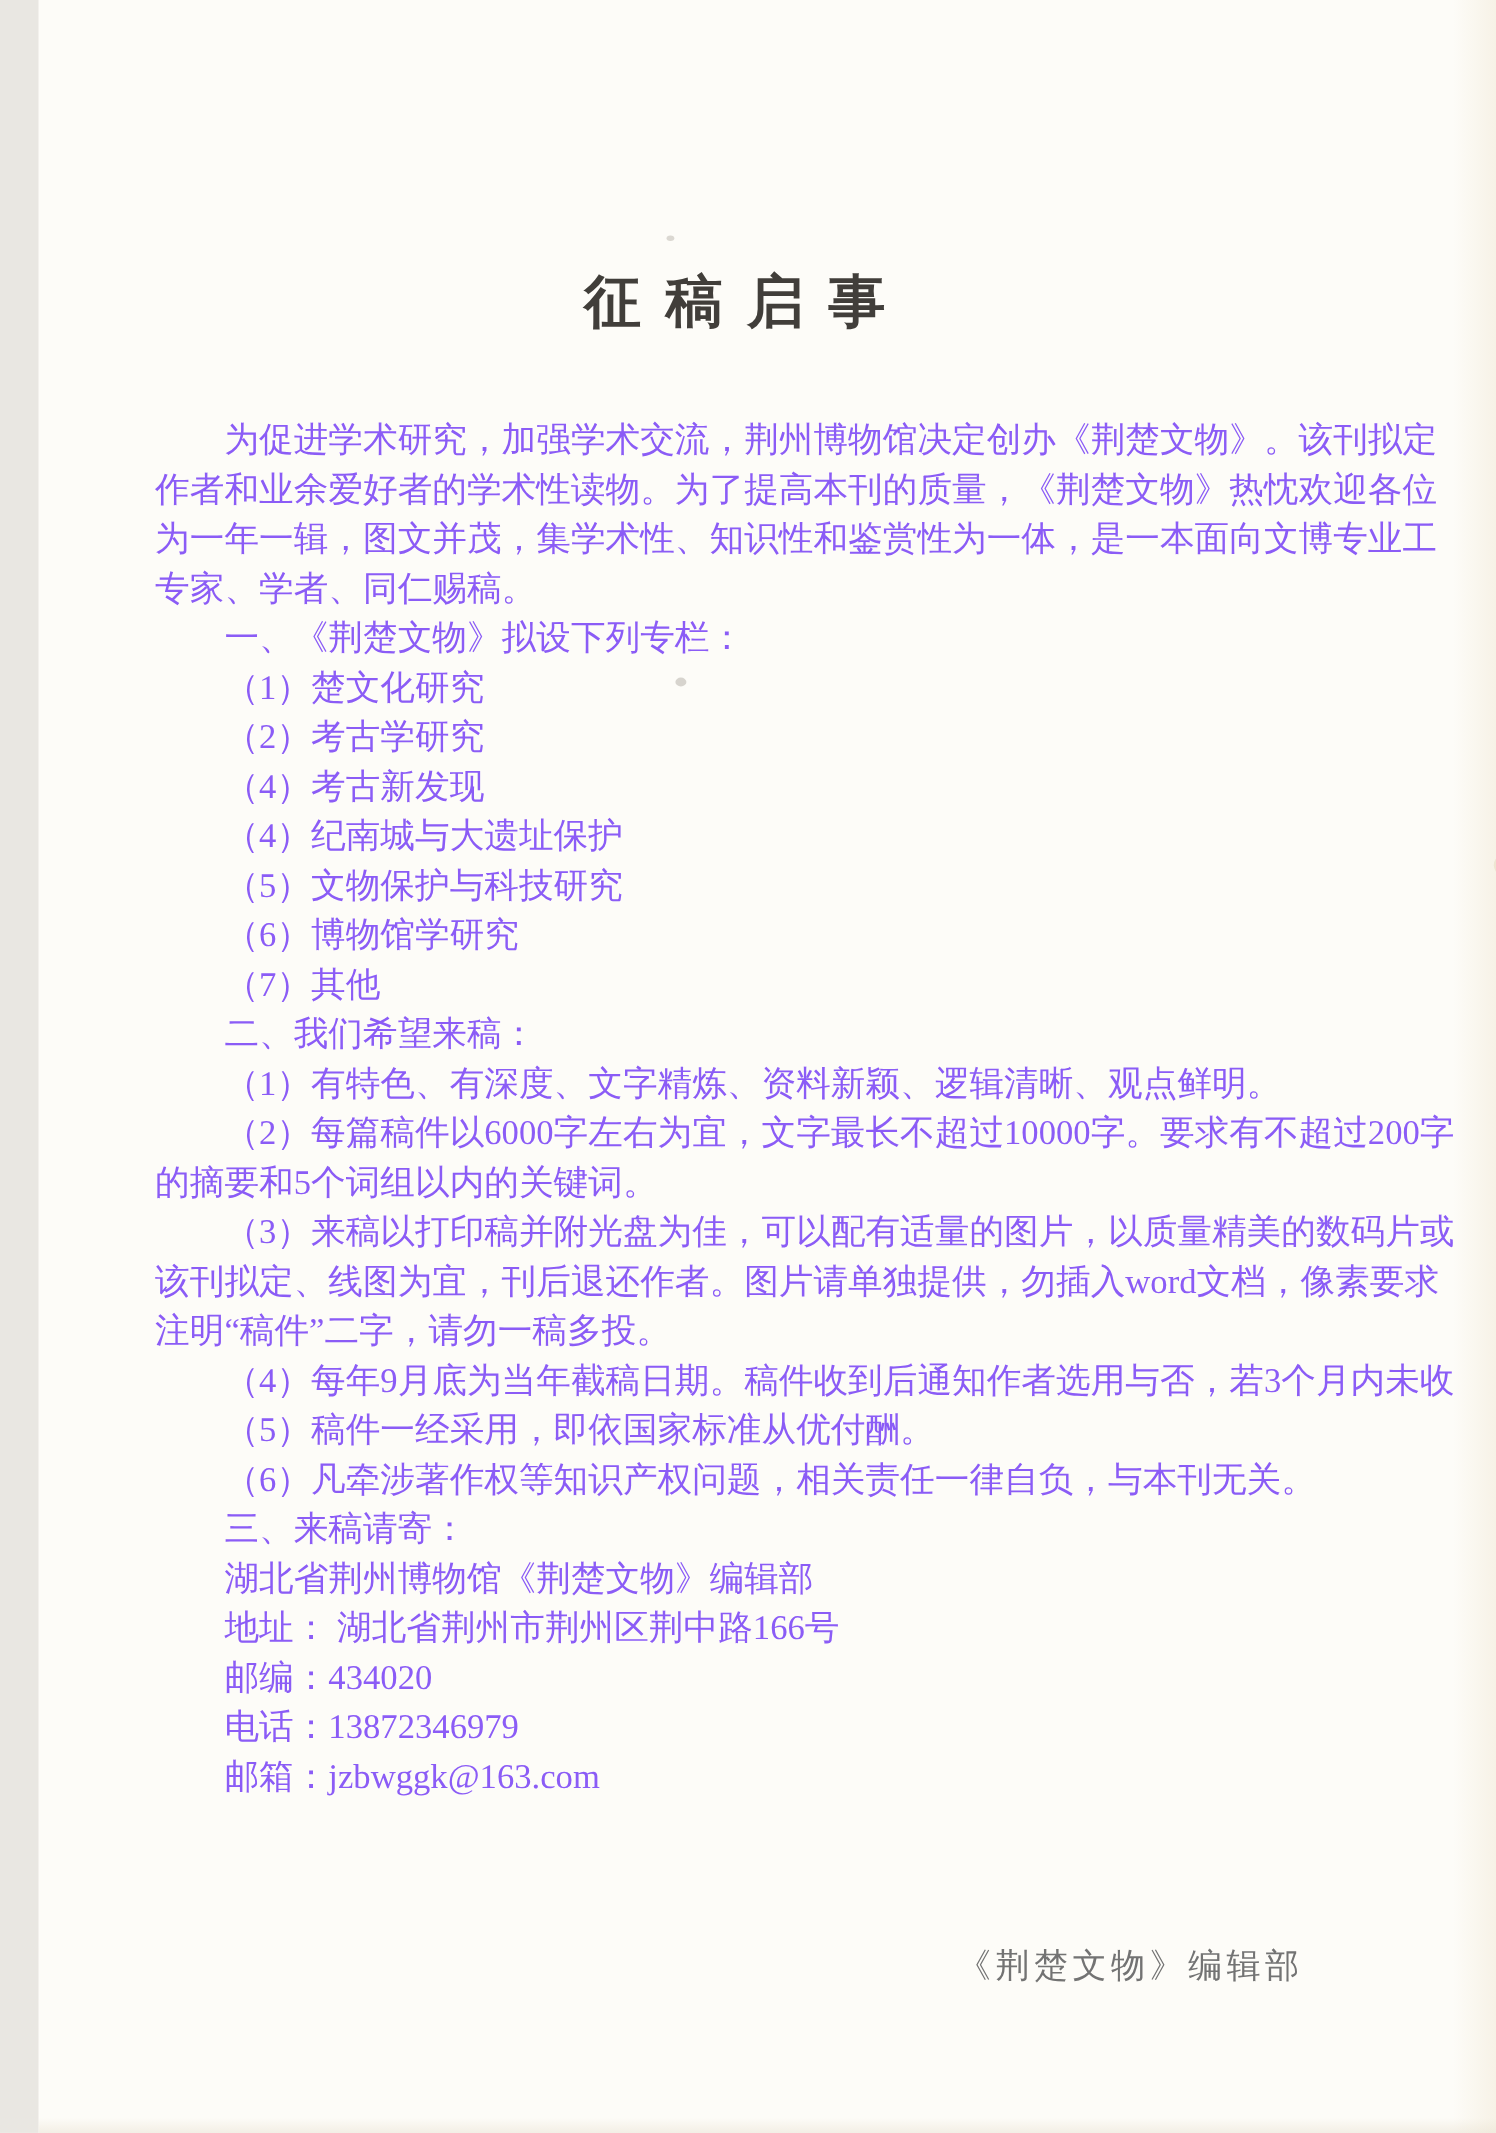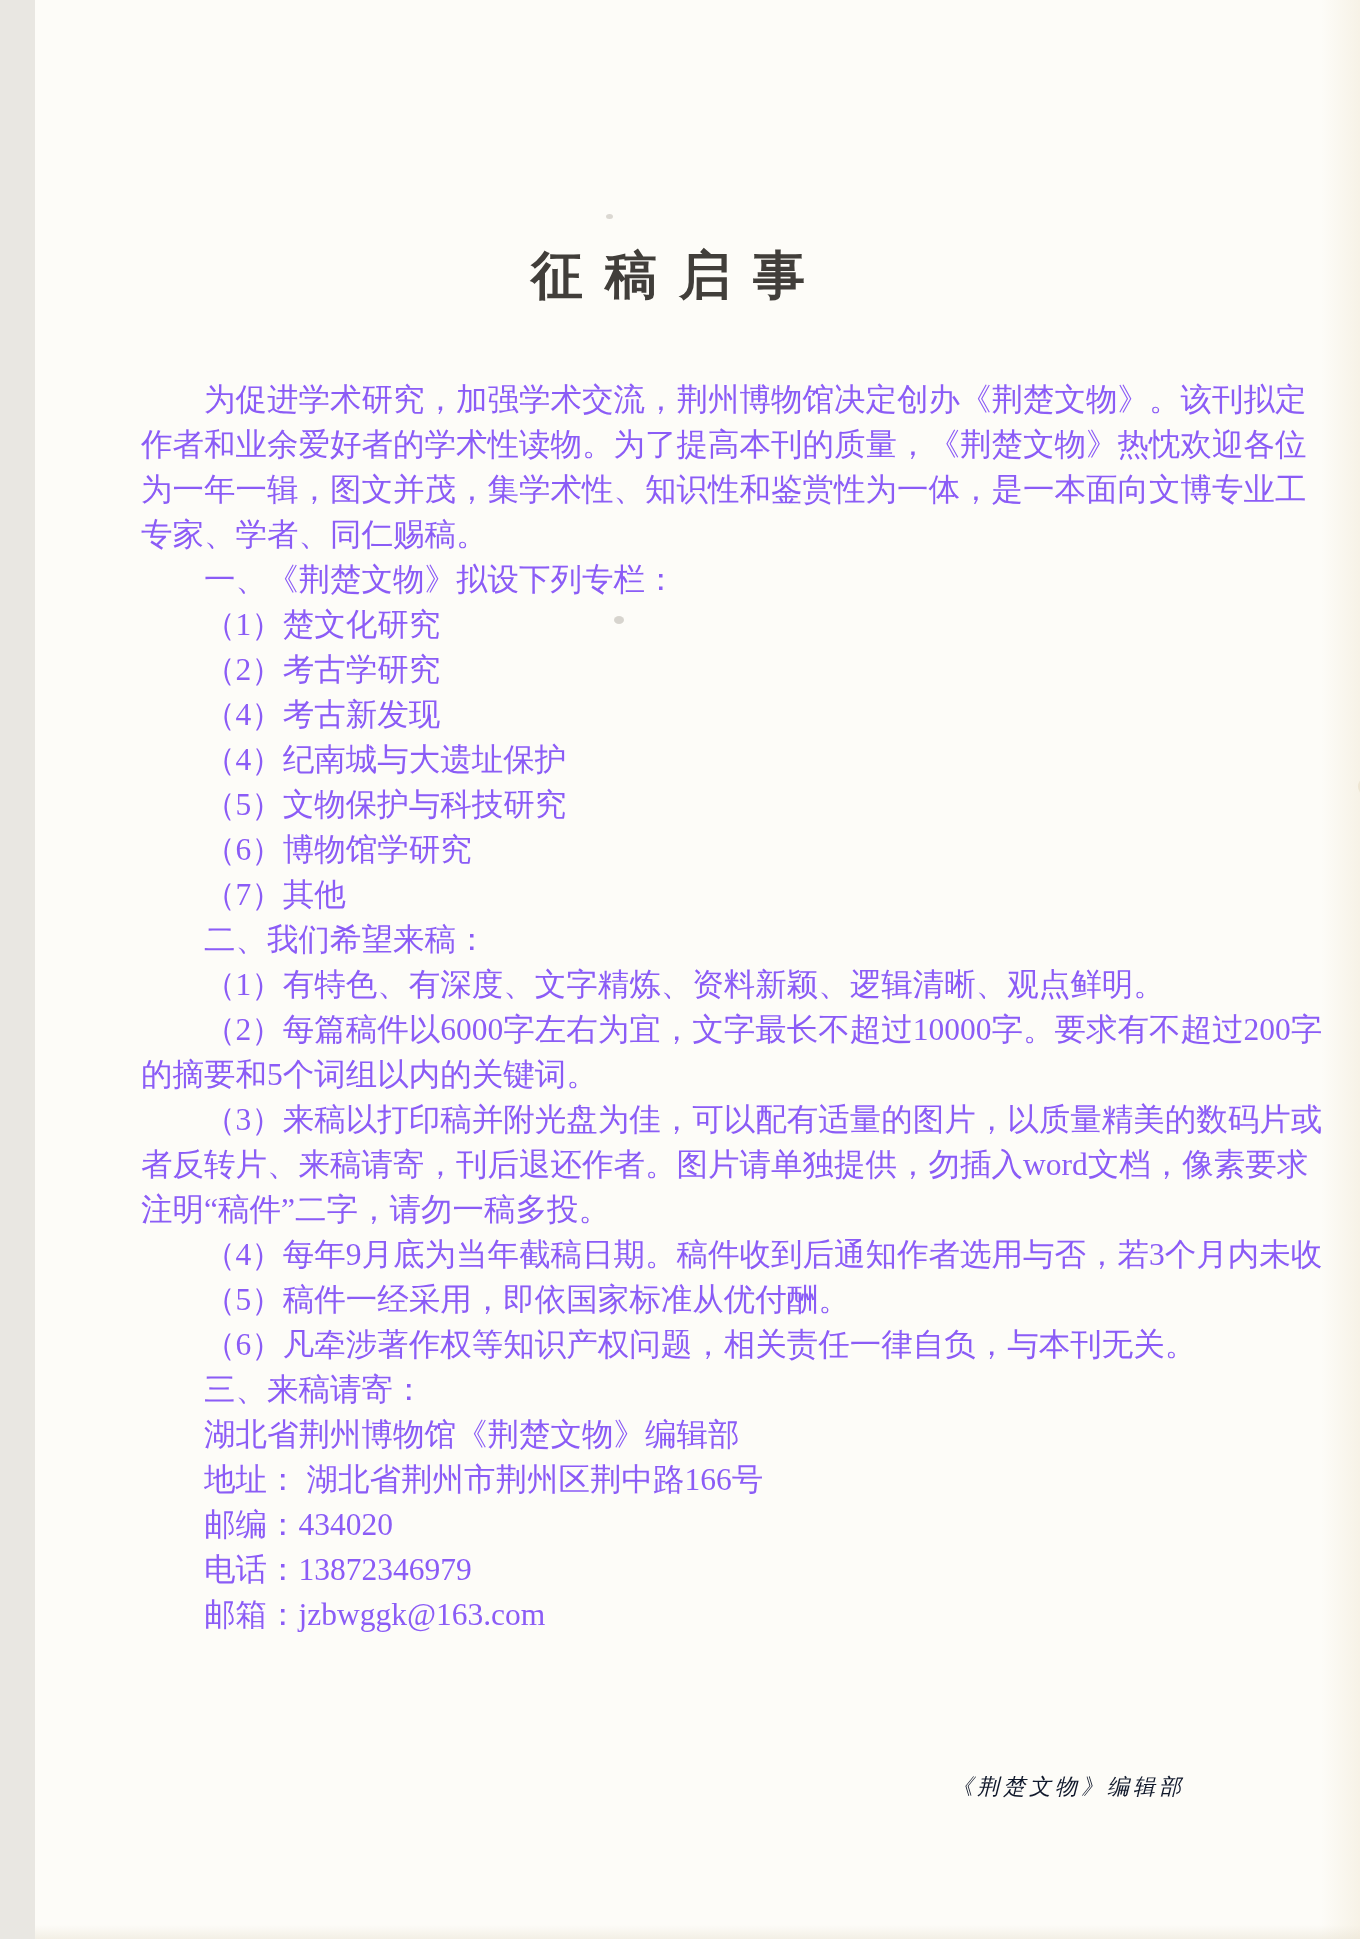--- a/index.html
+++ b/index.html
@@ -31,23 +31,23 @@
   }
   .doc{
     position:absolute;left:106px;top:377px;width:1178px;
     font-size:31.5px;line-height:45px;color:#8b5cf6;
   }
   .ln{height:45px;white-space:nowrap;}
   .in{text-indent:63px;}
   .sig{
     position:absolute;top:1764px;left:0;width:1150px;height:45px;
     text-align:right;
-    font-size:22px;line-height:45px;
-    font-style:italic;letter-spacing:4px;
-    color:#0f172a;
+    font-size:31px;line-height:45px;
+    letter-spacing:4px;
+    color:#737373;
   }
   .speck{position:absolute;border-radius:50%;pointer-events:none;}
   .speck-1{left:571px;top:214px;width:7px;height:5px;background:#b9b4ac;opacity:.5;}
   .speck-2{left:579px;top:616px;width:10px;height:8px;background:#a8a49c;opacity:.45;}
   .speck-3{right:26px;top:779px;width:11px;height:15px;background:#e6dcc2;opacity:.7;}
 </style>
 </head>
 <body>
 
 <div class="page">
@@ -67,21 +67,21 @@
     <div class="ln in">（4）纪南城与大遗址保护</div>
     <div class="ln in">（5）文物保护与科技研究</div>
     <div class="ln in">（6）博物馆学研究</div>
     <div class="ln in">（7）其他</div>
 
     <div class="ln in">二、我们希望来稿：</div>
     <div class="ln in">（1）有特色、有深度、文字精炼、资料新颖、逻辑清晰、观点鲜明。</div>
     <div class="ln in">（2）每篇稿件以6000字左右为宜，文字最长不超过10000字。要求有不超过200字</div>
     <div class="ln">的摘要和5个词组以内的关键词。</div>
     <div class="ln in">（3）来稿以打印稿并附光盘为佳，可以配有适量的图片，以质量精美的数码片或</div>
-    <div class="ln">者反转片、来稿请寄，刊后退还作者。图片请单独提供，勿插入word文档，像素要求</div>
+    <div class="ln">该刊拟定、线图为宜，刊后退还作者。图片请单独提供，勿插入word文档，像素要求</div>
     <div class="ln">注明“稿件”二字，请勿一稿多投。</div>
     <div class="ln in">（4）每年9月底为当年截稿日期。稿件收到后通知作者选用与否，若3个月内未收</div>
     <div class="ln in">（5）稿件一经采用，即依国家标准从优付酬。</div>
     <div class="ln in">（6）凡牵涉著作权等知识产权问题，相关责任一律自负，与本刊无关。</div>
 
     <div class="ln in">三、来稿请寄：</div>
     <div class="ln in">湖北省荆州博物馆《荆楚文物》编辑部</div>
     <div class="ln in">地址： 湖北省荆州市荆州区荆中路166号</div>
     <div class="ln in">邮编：434020</div>
     <div class="ln in">电话：13872346979</div>

